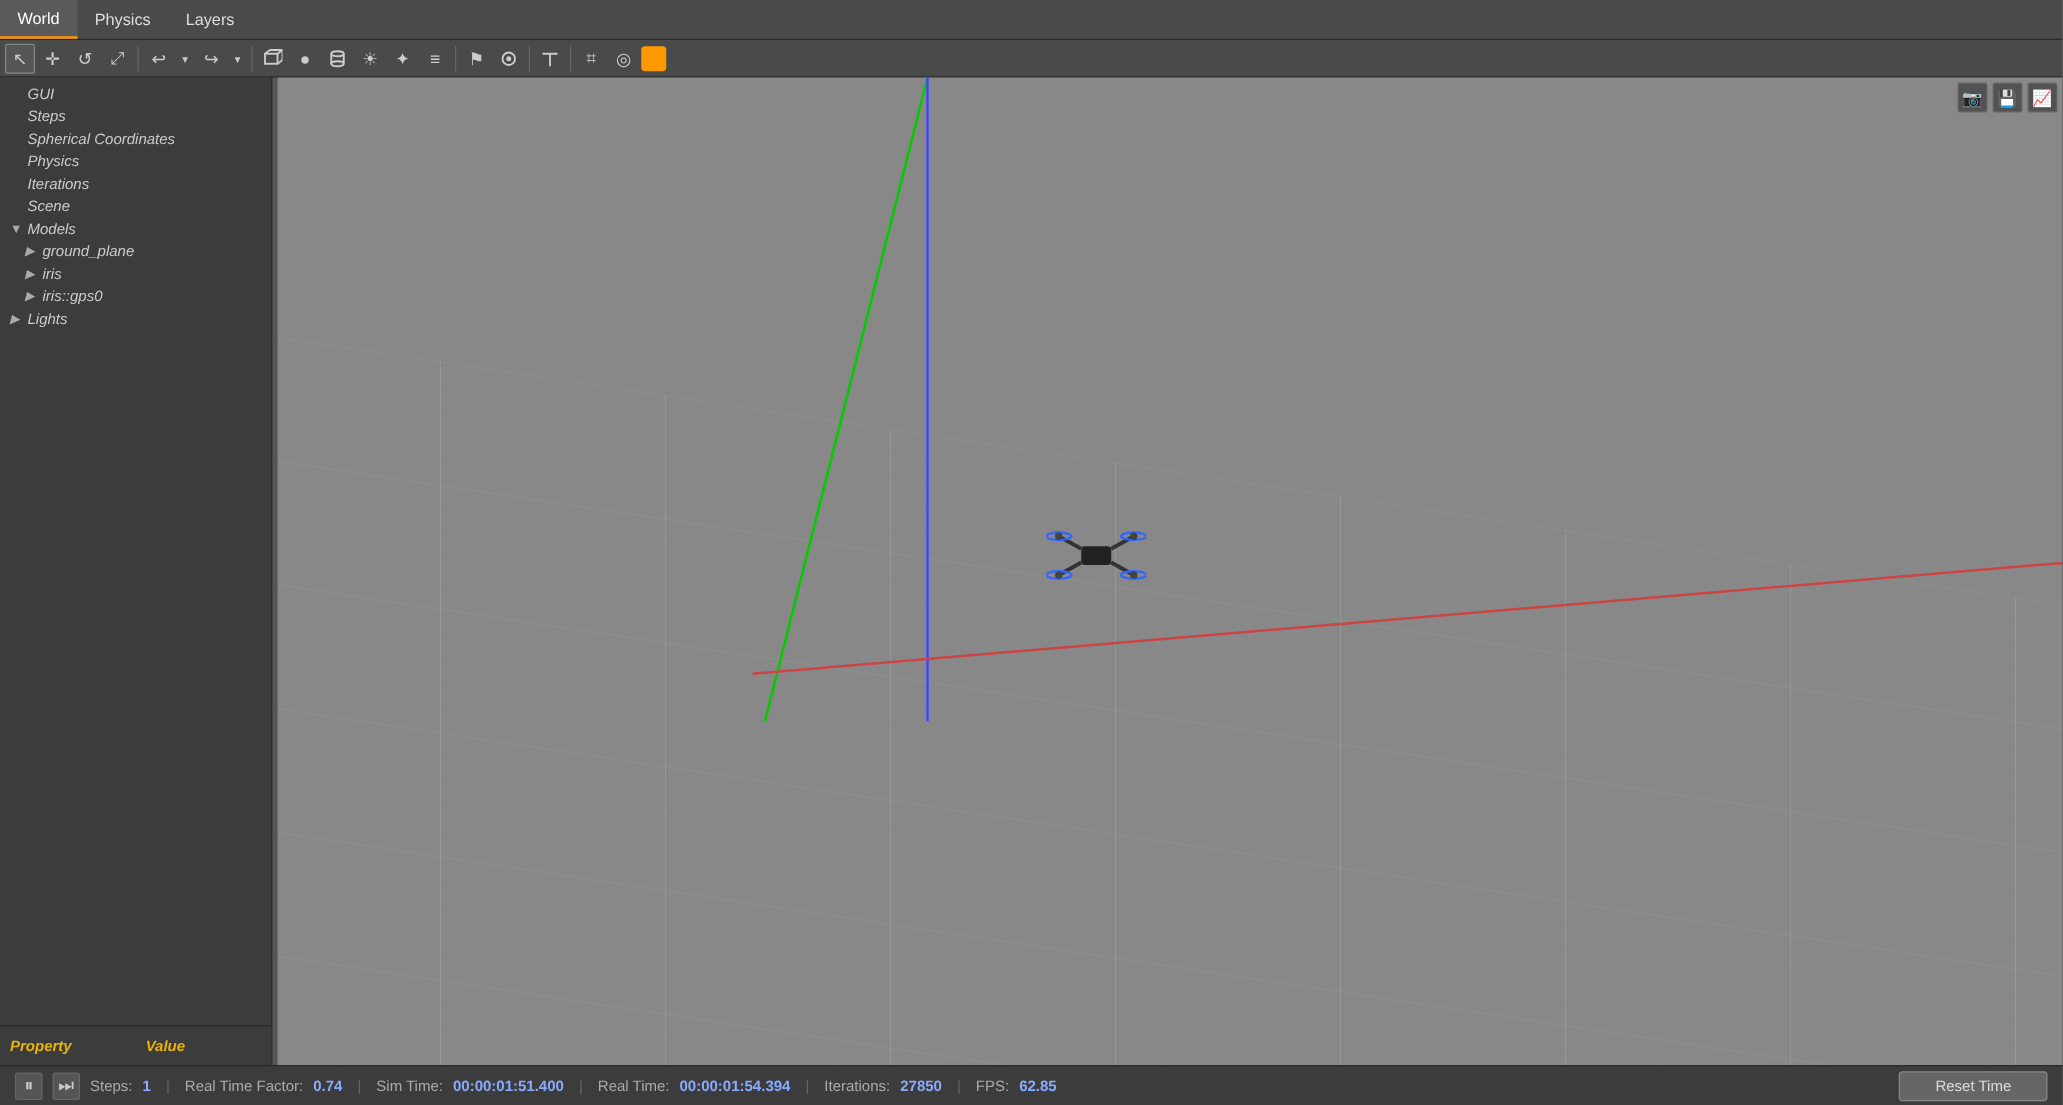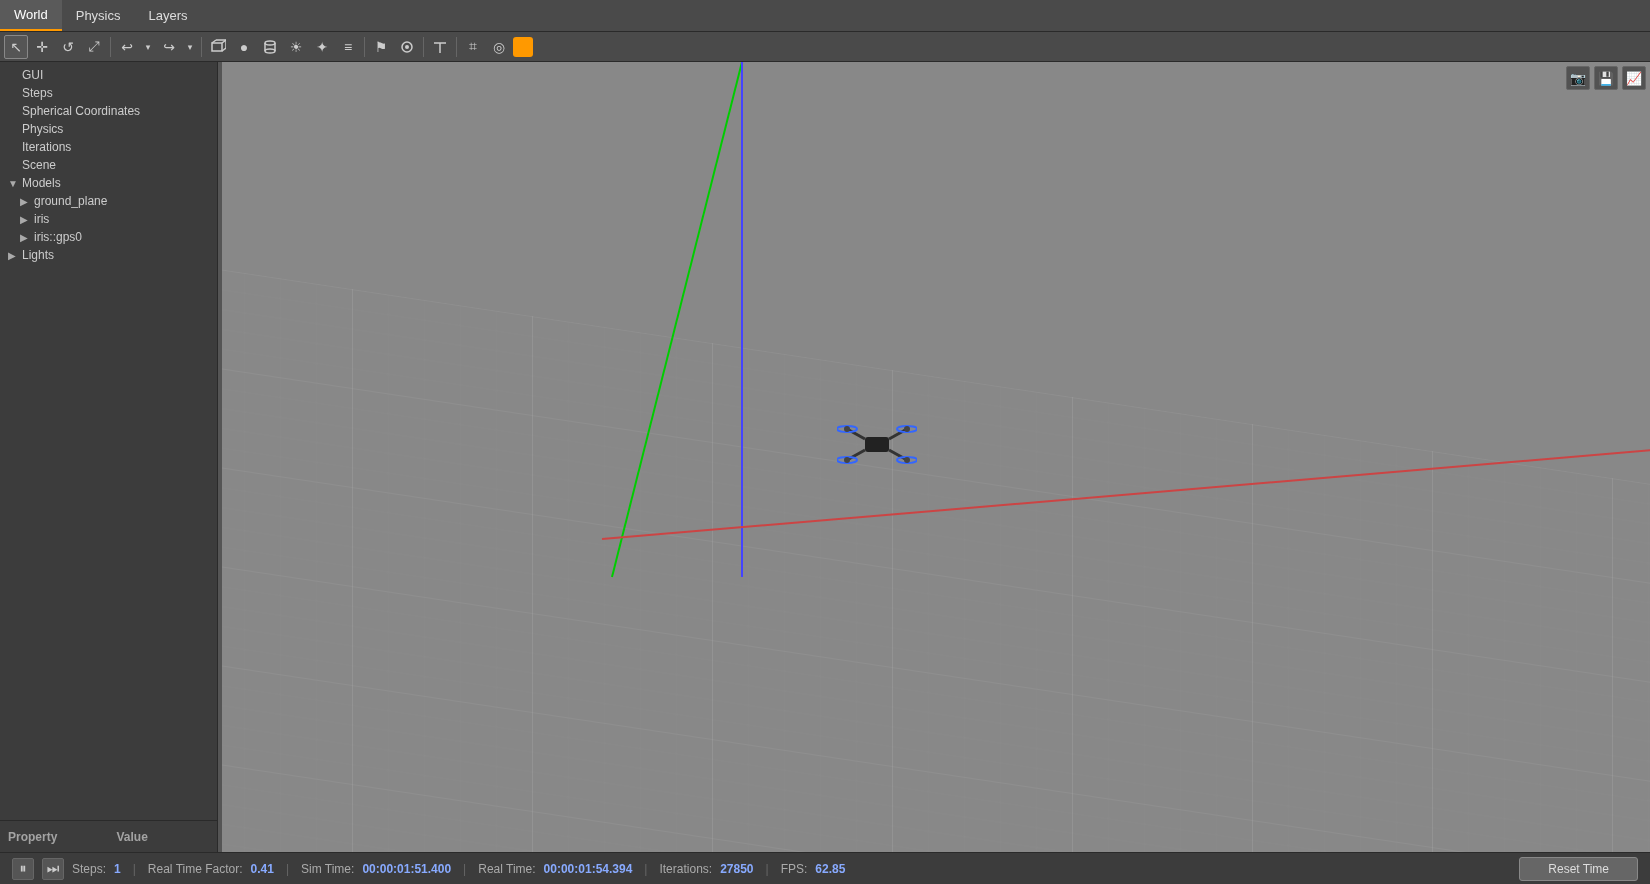--- a/index.html
+++ b/index.html
@@ -72,20 +72,21 @@
       height: calc(884px - 32px - 30px - 32px);
     }
 
     
     #sidebar {
       width: 218px;
       background: #3c3c3c;
       border-right: 1px solid #2a2a2a;
       display: flex;
       flex-direction: column;
+      font-style: italic;
     }
     #world-tree {
       flex: 1;
       overflow-y: auto;
       padding: 4px 0;
     }
     .tree-item {
       padding: 2px 8px;
       cursor: pointer;
       display: flex;
@@ -106,21 +107,21 @@
       height: 32px;
       background: #3c3c3c;
       border-top: 1px solid #2a2a2a;
       display: flex;
       align-items: center;
     }
     .property-col {
       flex: 1;
       padding: 0 8px;
       font-size: 12px;
-      color: #a3a3a3;
+      color: #eab308;
       font-weight: bold;
     }
 
     
     #viewport {
       flex: 1;
       background: #888;
       position: relative;
       overflow: hidden;
     }
@@ -383,21 +384,21 @@
   </div>
 </div>
 
 <div id="status-bar">
   <button class="status-btn" title="Pause">⏸</button>
   <button class="status-btn" title="Step">⏭</button>
   <span class="status-label">Steps:</span>
   <span class="status-val">1</span>
   <span class="status-sep">|</span>
   <span class="status-label">Real Time Factor:</span>
-  <span class="status-val">0.41</span>
+  <span class="status-val">0.74</span>
   <span class="status-sep">|</span>
   <span class="status-label">Sim Time:</span>
   <span class="status-val">00:00:01:51.400</span>
   <span class="status-sep">|</span>
   <span class="status-label">Real Time:</span>
   <span class="status-val">00:00:01:54.394</span>
   <span class="status-sep">|</span>
   <span class="status-label">Iterations:</span>
   <span class="status-val">27850</span>
   <span class="status-sep">|</span>

